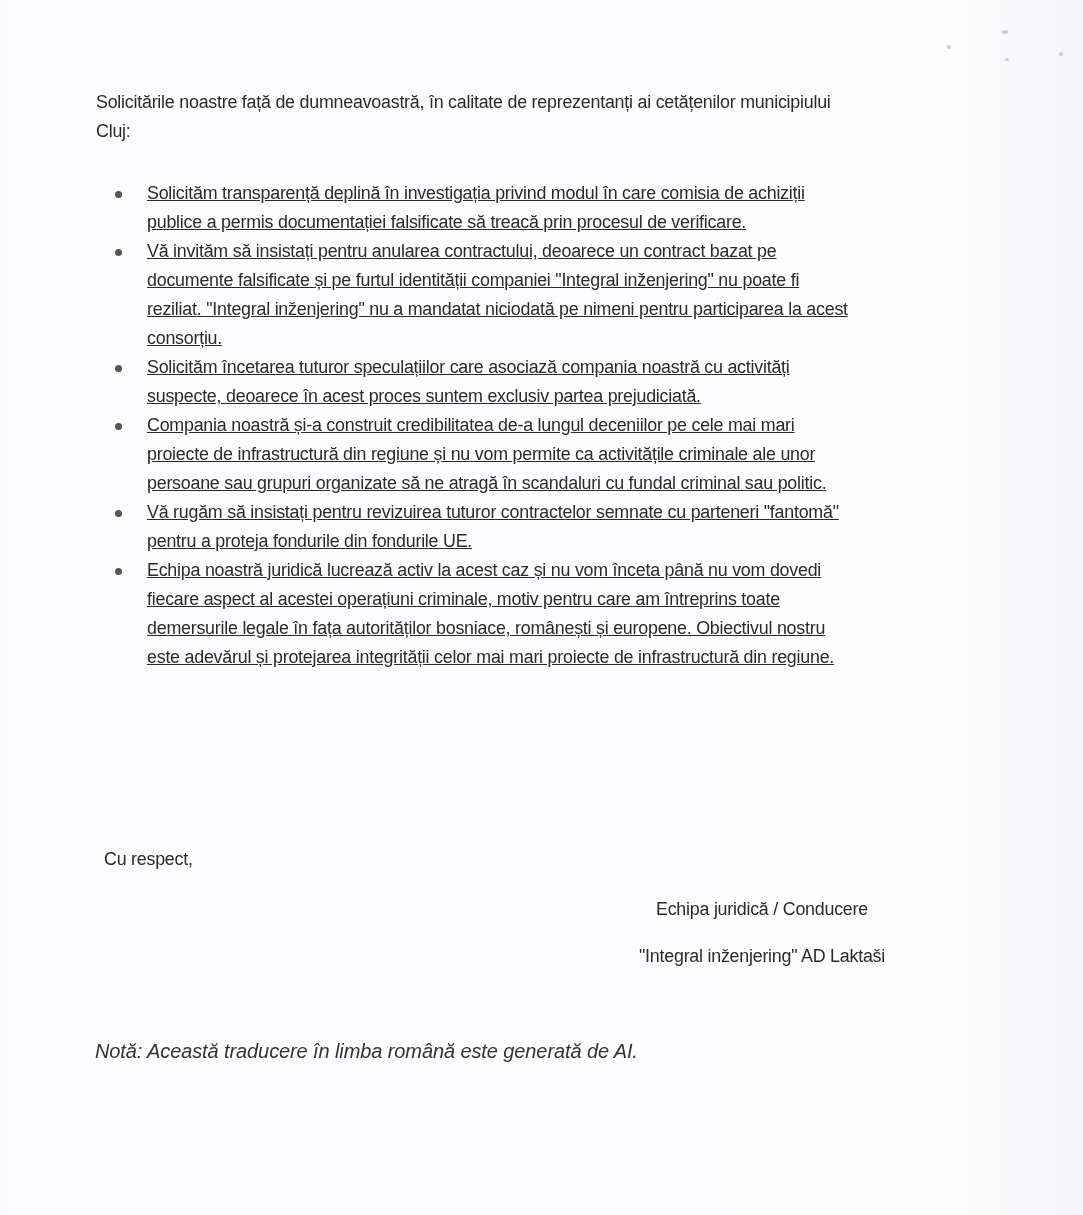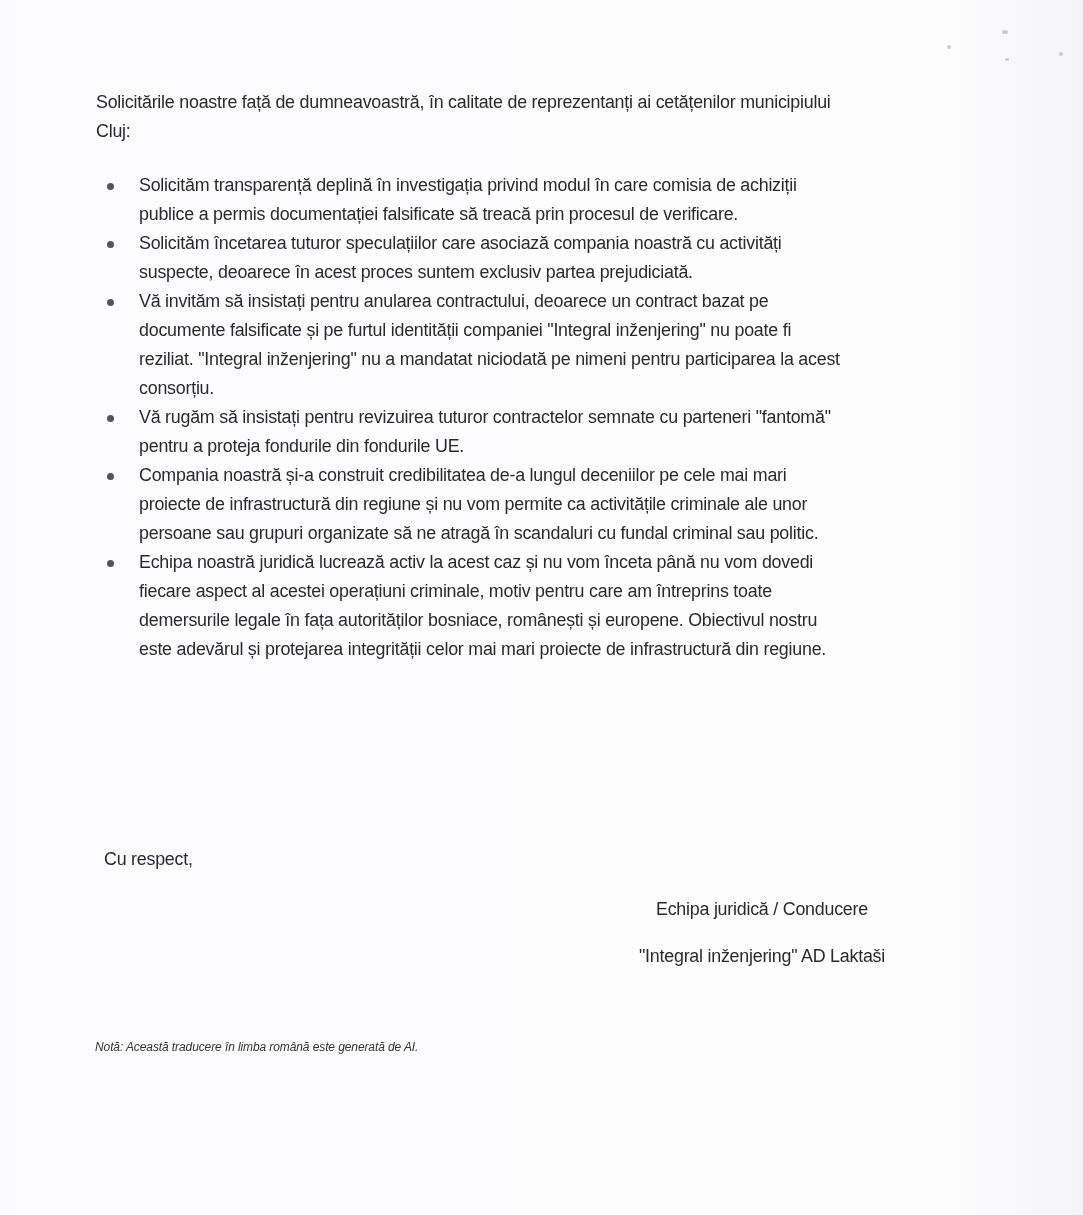--- a/index.html
+++ b/index.html
@@ -33,23 +33,24 @@
     .block {
       position: absolute;
       left: 84px;
     }
     .intro { top: 87px; width: 1000px; }
     .intro .text { white-space: normal; }
     .bullets {
       position: absolute;
       left: 84px;
       top: 162px;
-      margin: 8px;
+      margin: 16px;
       padding: 0;
       list-style: none;
+      text-decoration: underline;
     }
     .bullet-item {
       position: relative;
       padding-left: 35px;
     }
     .bullet-dot {
       position: absolute;
       left: 3px;
       top: 13px;
       width: 7px;
@@ -60,21 +61,21 @@
     .line { display: block; }
     .para1 { top: 673px; }
     .para2 { top: 748px; }
     .closing { top: 844px; margin-left: 8px; }
     .sig1 { position: absolute; left: 644px; top: 894px; }
     .sig2 { position: absolute; left: 627px; top: 941px; }
     .note {
       position: absolute;
       left: 83px;
       top: 1040px;
-      font-size: 12px;
+      font-size: 20px;
       font-style: italic;
       color: #333;
       letter-spacing: -0.1px;
       white-space: nowrap;
     }
     .speck {
       position: absolute;
       border-radius: 50%;
       background: #b8b8c2;
       opacity: 0.7;
@@ -101,46 +102,46 @@
     <li class="bullet-item">
       <span class="bullet-dot"></span>
       <div class="text">
         <span class="line">Solicităm transparență deplină în investigația privind modul în care comisia de achiziții</span>
         <span class="line">publice a permis documentației falsificate să treacă prin procesul de verificare.</span>
       </div>
     </li>
     <li class="bullet-item">
       <span class="bullet-dot"></span>
       <div class="text">
-        <span class="line">Solicităm încetarea tuturor speculațiilor care asociază compania noastră cu activități</span>
-        <span class="line">suspecte, deoarece în acest proces suntem exclusiv partea prejudiciată.</span>
-      </div>
-    </li>
-    <li class="bullet-item">
-      <span class="bullet-dot"></span>
-      <div class="text">
         <span class="line">Vă invităm să insistați pentru anularea contractului, deoarece un contract bazat pe</span>
         <span class="line">documente falsificate și pe furtul identității companiei "Integral inženjering" nu poate fi</span>
         <span class="line">reziliat. "Integral inženjering" nu a mandatat niciodată pe nimeni pentru participarea la acest</span>
         <span class="line">consorțiu.</span>
       </div>
     </li>
     <li class="bullet-item">
       <span class="bullet-dot"></span>
       <div class="text">
-        <span class="line">Vă rugăm să insistați pentru revizuirea tuturor contractelor semnate cu parteneri "fantomă"</span>
-        <span class="line">pentru a proteja fondurile din fondurile UE.</span>
+        <span class="line">Solicităm încetarea tuturor speculațiilor care asociază compania noastră cu activități</span>
+        <span class="line">suspecte, deoarece în acest proces suntem exclusiv partea prejudiciată.</span>
       </div>
     </li>
     <li class="bullet-item">
       <span class="bullet-dot"></span>
       <div class="text">
         <span class="line">Compania noastră și-a construit credibilitatea de-a lungul deceniilor pe cele mai mari</span>
         <span class="line">proiecte de infrastructură din regiune și nu vom permite ca activitățile criminale ale unor</span>
         <span class="line">persoane sau grupuri organizate să ne atragă în scandaluri cu fundal criminal sau politic.</span>
+      </div>
+    </li>
+    <li class="bullet-item">
+      <span class="bullet-dot"></span>
+      <div class="text">
+        <span class="line">Vă rugăm să insistați pentru revizuirea tuturor contractelor semnate cu parteneri "fantomă"</span>
+        <span class="line">pentru a proteja fondurile din fondurile UE.</span>
       </div>
     </li>
     <li class="bullet-item">
       <span class="bullet-dot"></span>
       <div class="text">
         <span class="line">Echipa noastră juridică lucrează activ la acest caz și nu vom înceta până nu vom dovedi</span>
         <span class="line">fiecare aspect al acestei operațiuni criminale, motiv pentru care am întreprins toate</span>
         <span class="line">demersurile legale în fața autorităților bosniace, românești și europene. Obiectivul nostru</span>
         <span class="line">este adevărul și protejarea integrității celor mai mari proiecte de infrastructură din regiune.</span>
       </div>

